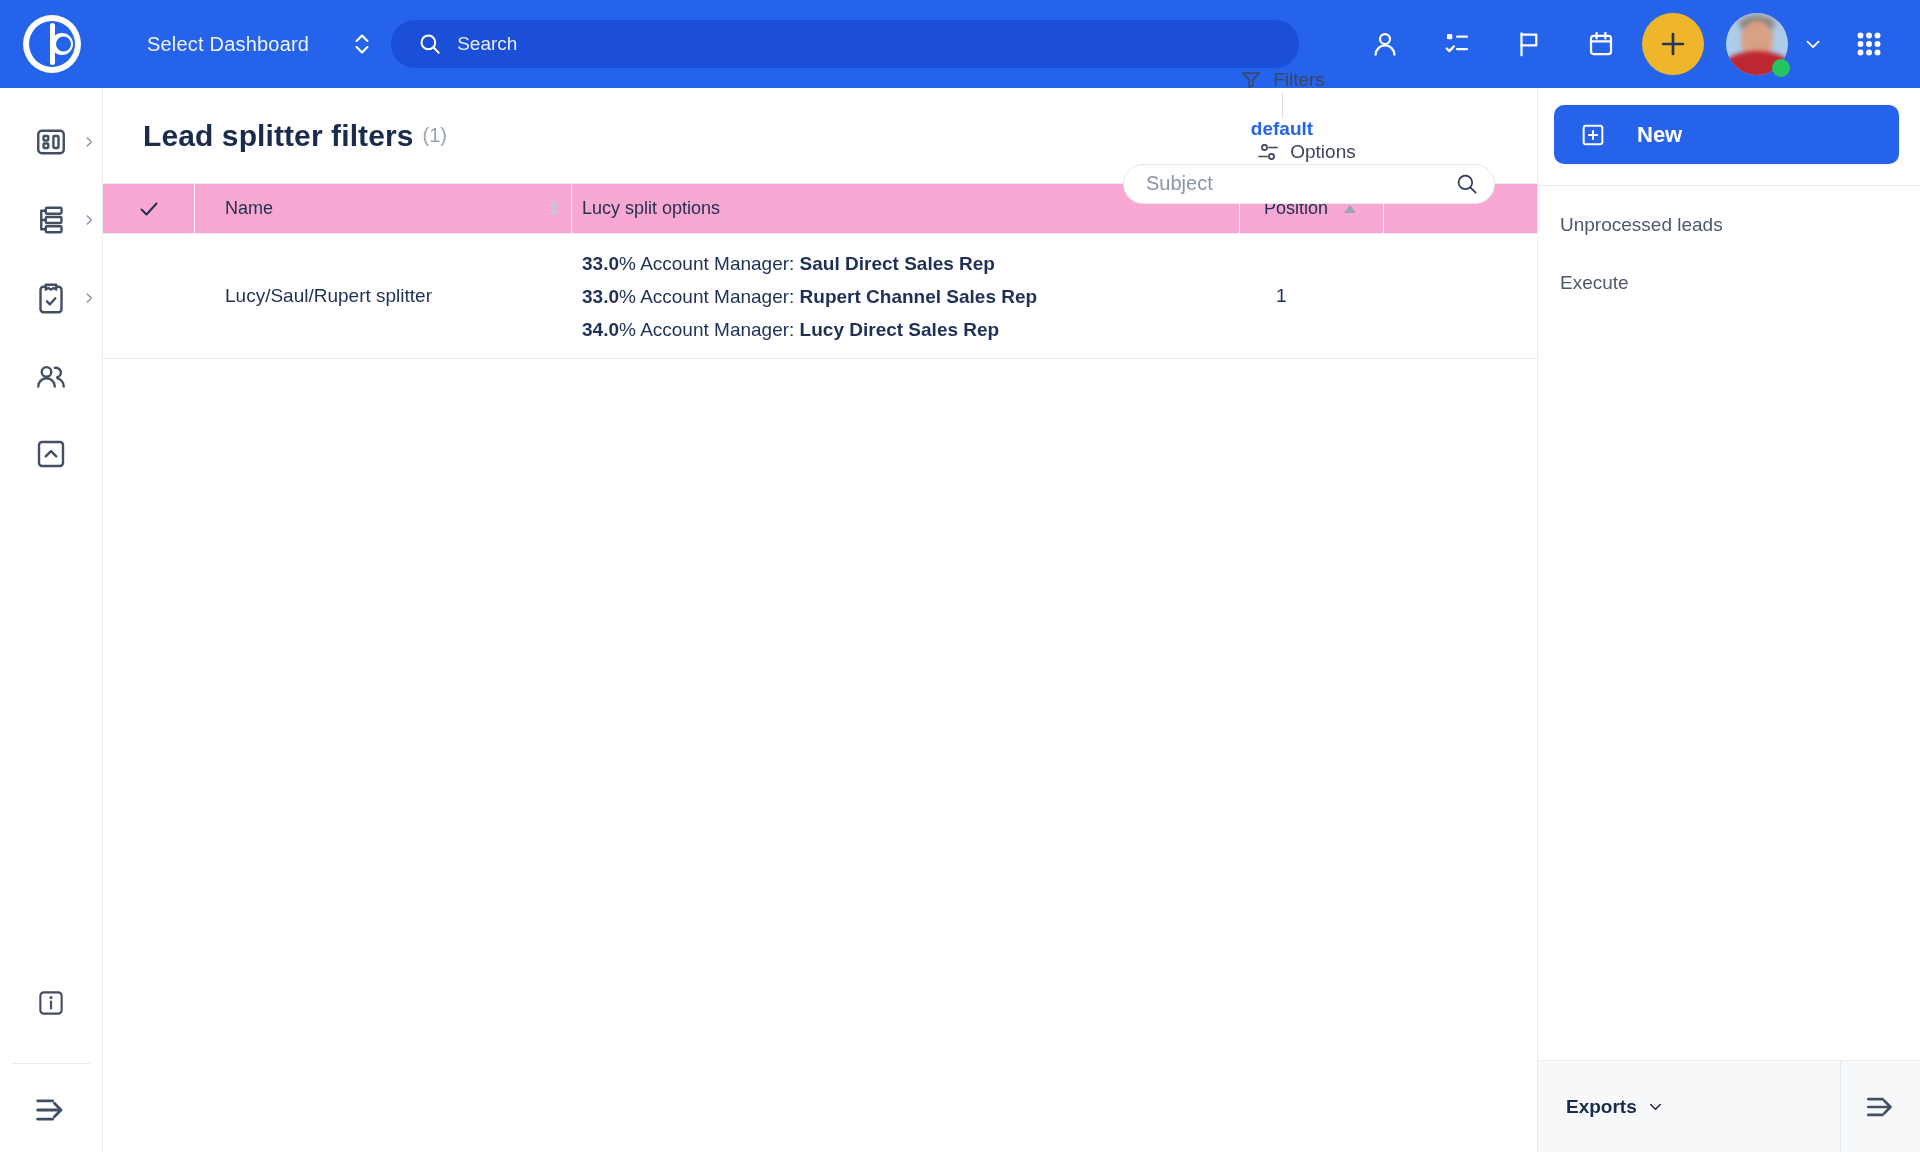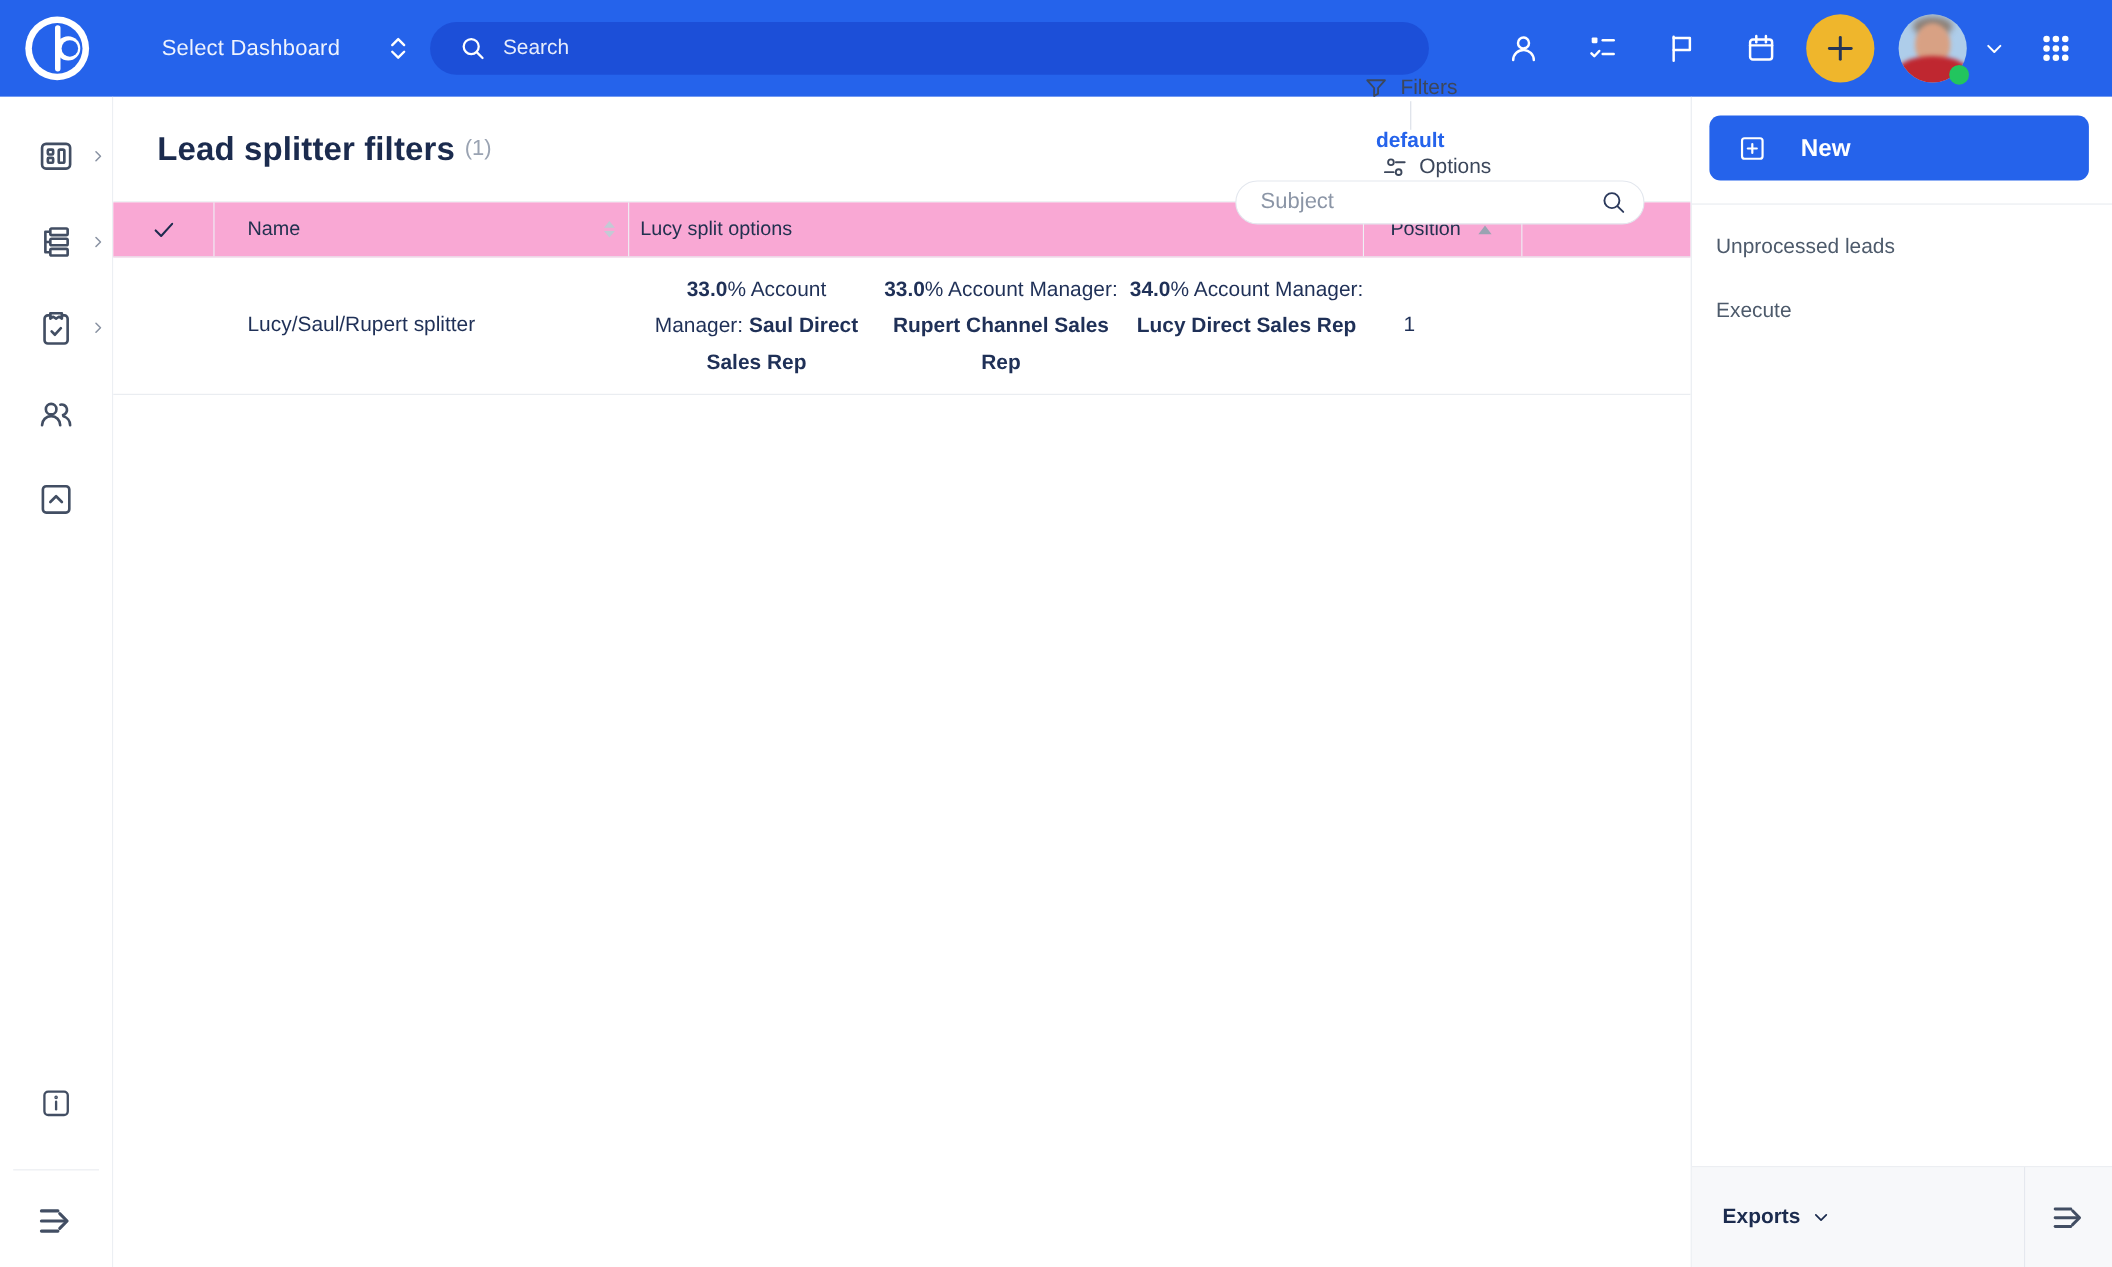--- a/index.html
+++ b/index.html
@@ -71,21 +71,21 @@
   .col-extra { flex:1; border-right:none; cursor:default; }
   .sort-stack { margin-left:auto; margin-right:12px; display:flex; flex-direction:column; gap:3px; align-items:center; }
   .tri-up   { width:0; height:0; border-left:5px solid transparent; border-right:5px solid transparent; border-bottom:6px solid #c3cad5; }
   .tri-down { width:0; height:0; border-left:5px solid transparent; border-right:5px solid transparent; border-top:6px solid #c3cad5; }
   .tri-active { margin-left:16px; width:0; height:0; border-left:6px solid transparent; border-right:6px solid transparent; border-bottom:8px solid #9aa3b2; }
   .trow { display:flex; height:125px; border-bottom:1px solid #e8ebf0; cursor:pointer; }
   .td { display:flex; align-items:center; font-size:19px; color:#1f3057; }
   .td.col-name { padding-left:30px; }
   .td.col-split { padding-left:10px; }
   .td.col-pos { padding-left:36px; }
-  .split-lines { display:flex; flex-direction:row; justify-content:center; line-height:33px;text-align:center; }
+  .split-lines { display:flex; flex-direction:column; justify-content:center; line-height:33px; }
   .b { font-weight:700; }
 
   
   .panel { position:absolute; top:88px; right:0; bottom:0; width:383px; background:#fff; border-left:1px solid #e8ebf0; }
   .new-btn { margin:17px 21px 0 16px; height:59px; background:#2563eb; border:none; border-radius:10px;
              color:#fff; display:flex; align-items:center; padding-left:25px; gap:30px;
              font-size:22px; font-weight:700; cursor:pointer; width:calc(100% - 37px); font-family:inherit; }
   .panel-divider { margin-top:21px; border-bottom:1px solid #e8ebf0; }
   .panel-links { padding-top:10px; }
   .panel-link { height:58px; display:flex; align-items:center; padding-left:22px; font-size:19px; color:#4d5a6b; cursor:pointer; }

